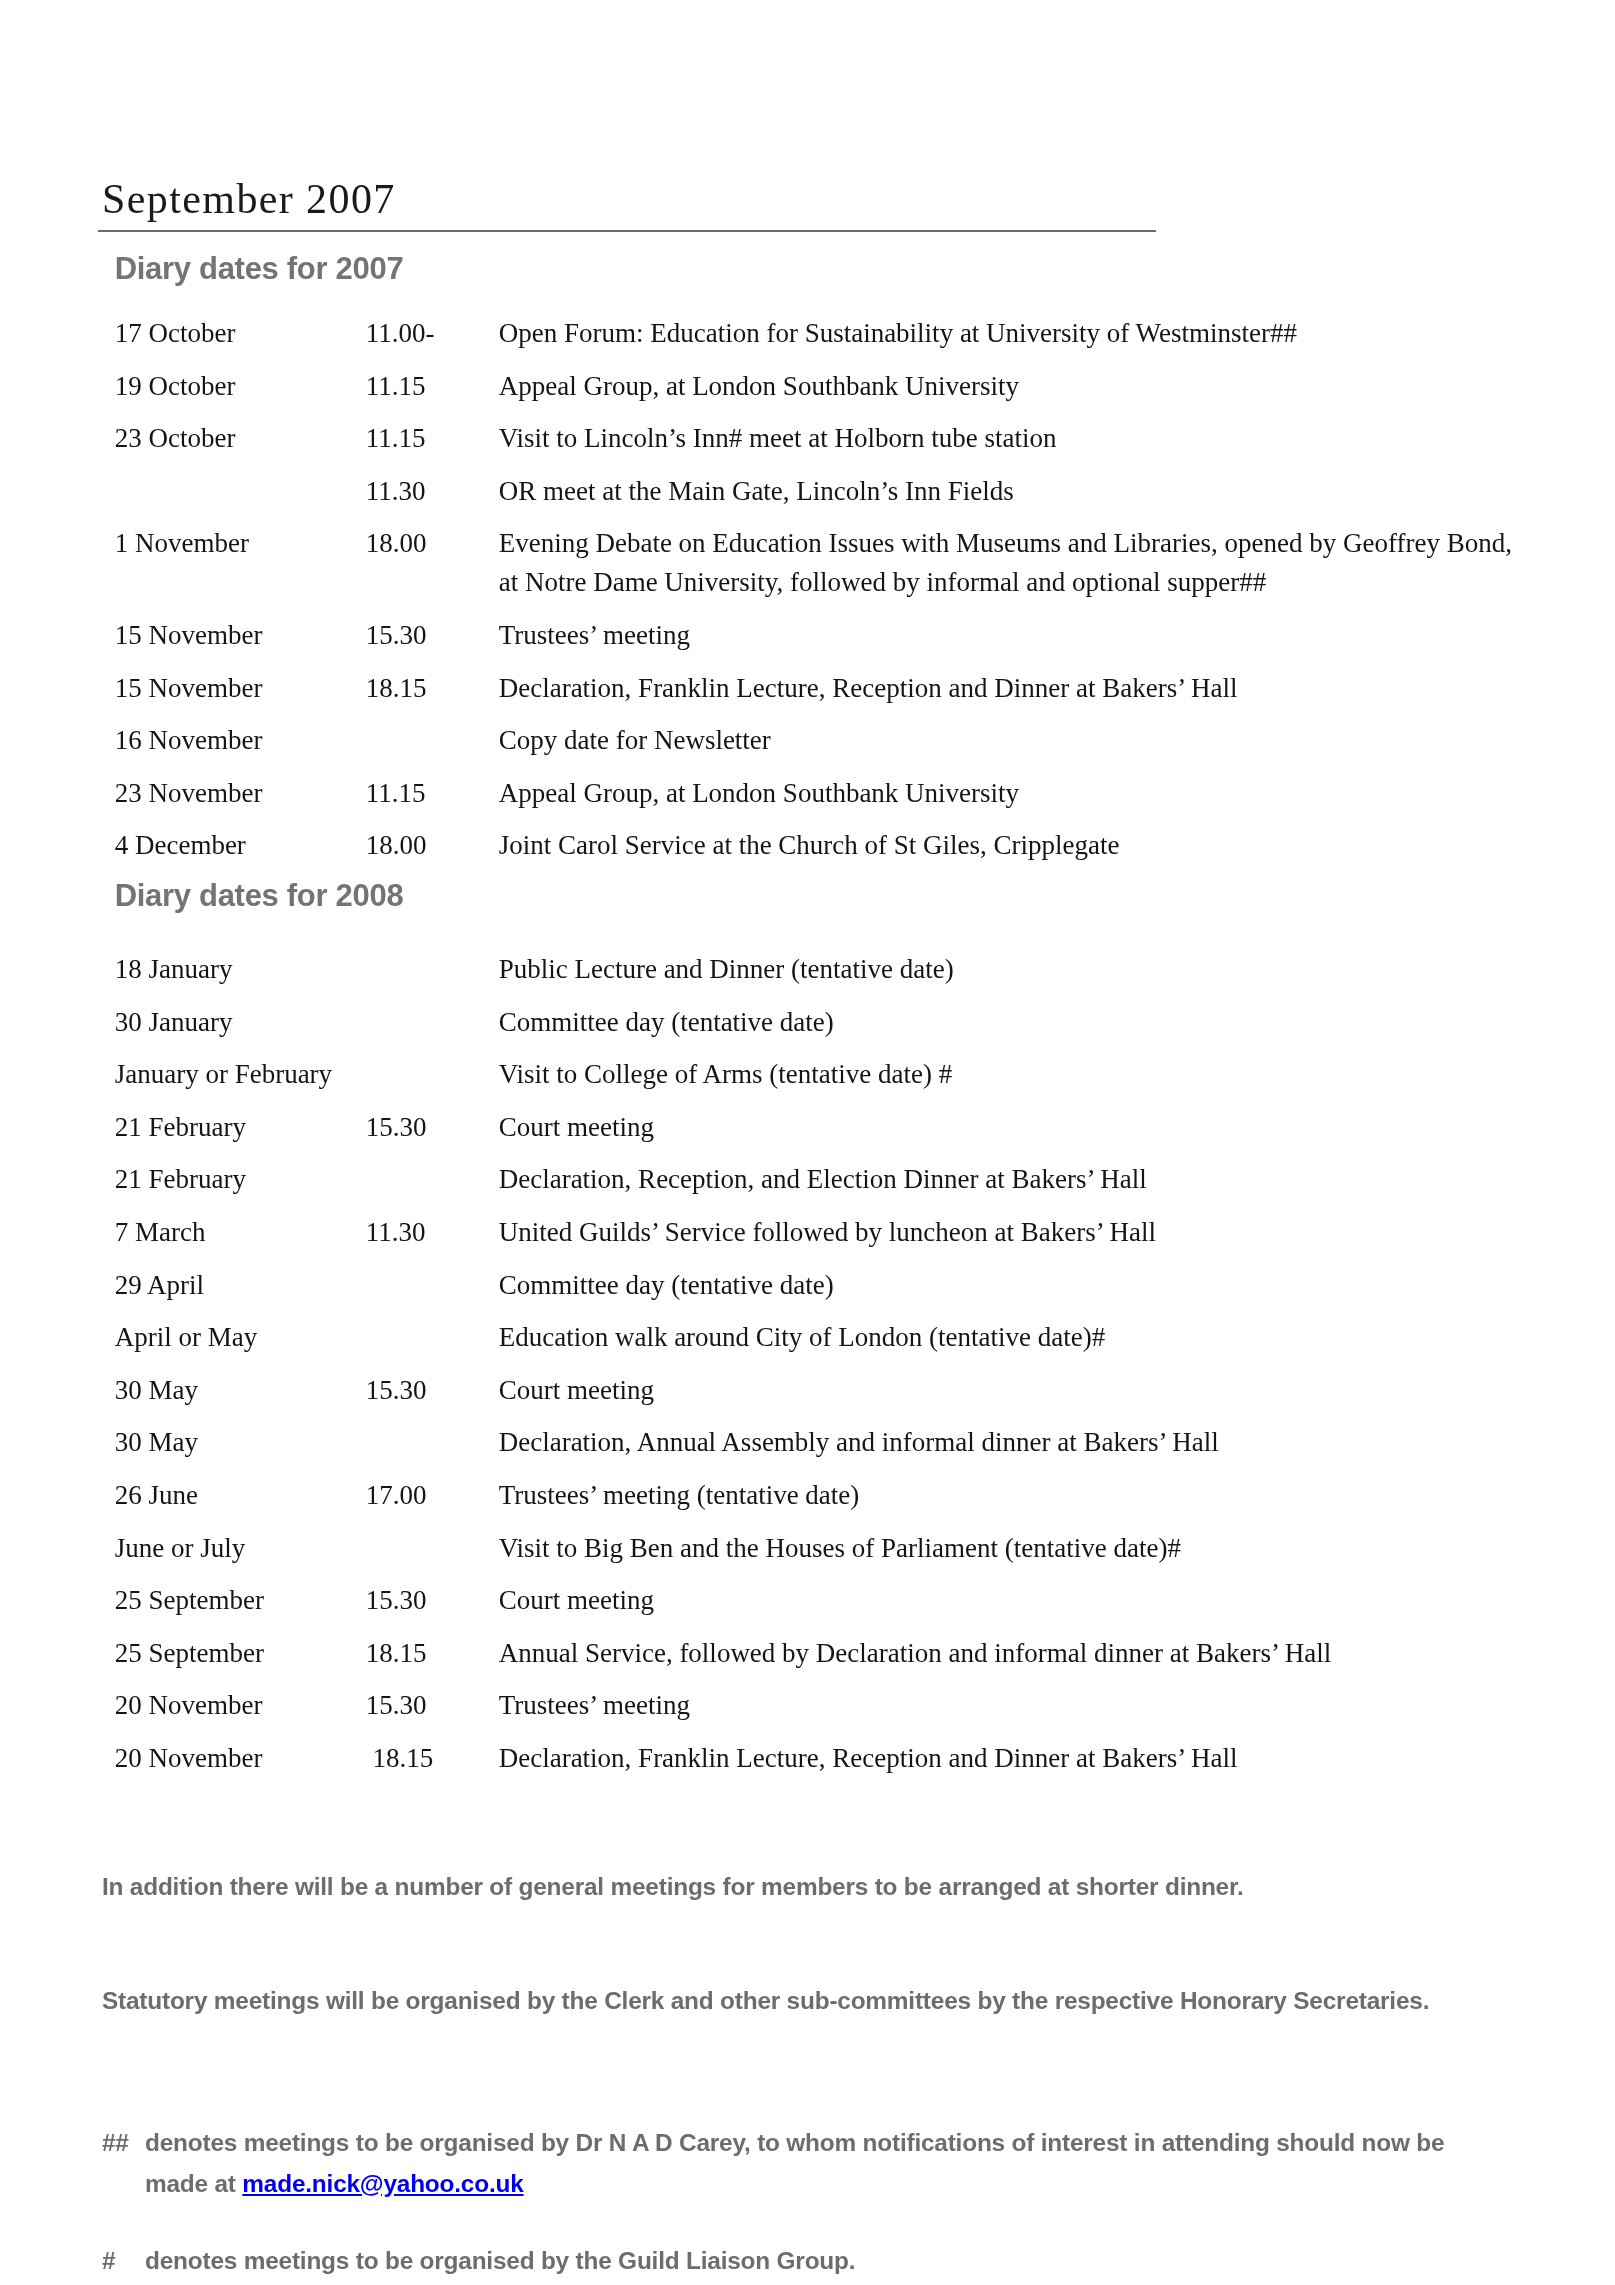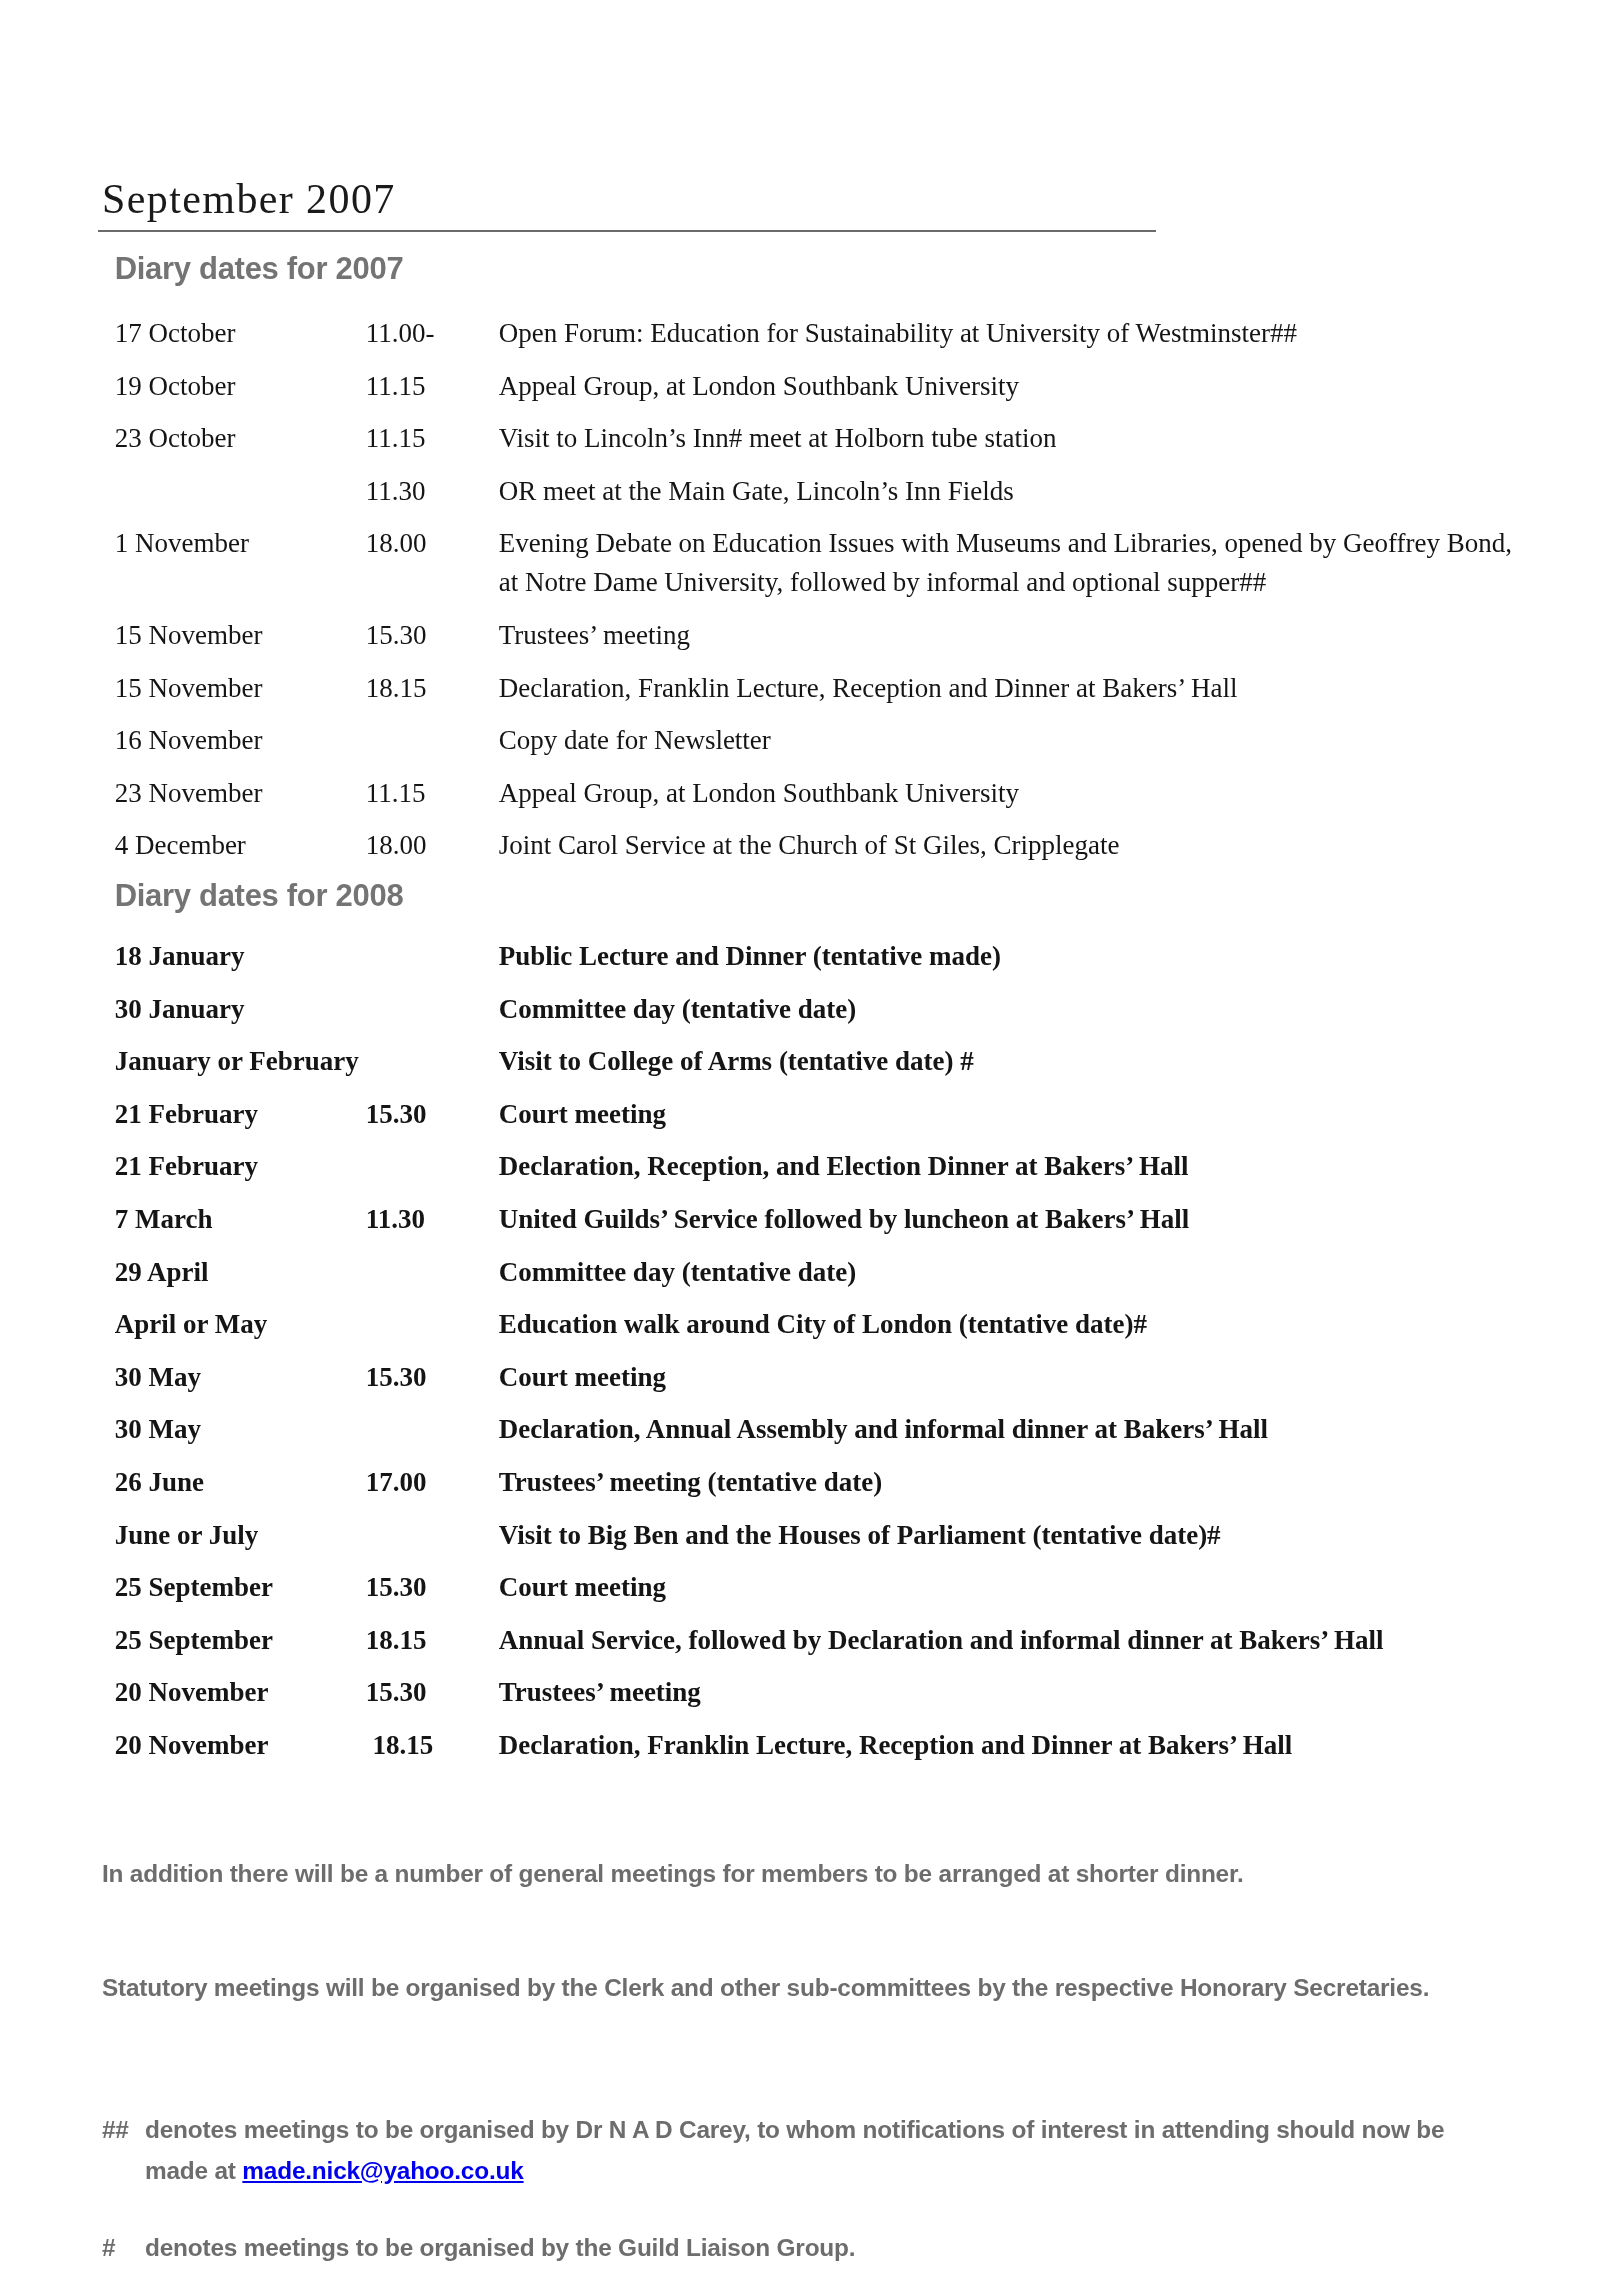--- a/index.html
+++ b/index.html
@@ -43,22 +43,21 @@
     margin: 20px 0 0 12.7px;
     letter-spacing: -0.3px;
   }
   .section-heading.second {
     margin-top: 0;
   }
   .diary-rows {
     margin: 29px 0 0 12.7px;
   }
   .diary-rows.second {
-    margin-top: 25px;
-    font-weight: bold;
+    margin-top: 38px;
   }
   .diary-row {
     display: flex;
     align-items: flex-start;
     font-size: 27px;
     line-height: 39px;
     margin-bottom: 13.6px;
   }
   .cell-date {
     flex: none;
@@ -175,21 +174,21 @@
         </div>
       </div>
   </div>
 
   <div>
     <div class="section-heading second">Diary dates for 2008</div>
     <div class="diary-rows second">
         <div class="diary-row">
           <span class="cell-date">18 January</span>
           <span class="cell-time"></span>
-          <span class="cell-desc">Public Lecture and Dinner (tentative made)</span>
+          <span class="cell-desc">Public Lecture and Dinner (tentative date)</span>
         </div>
         <div class="diary-row">
           <span class="cell-date">30 January</span>
           <span class="cell-time"></span>
           <span class="cell-desc">Committee day (tentative date)</span>
         </div>
         <div class="diary-row">
           <span class="cell-date">January or February</span>
           <span class="cell-time"></span>
           <span class="cell-desc">Visit to College of Arms (tentative date) #</span>

